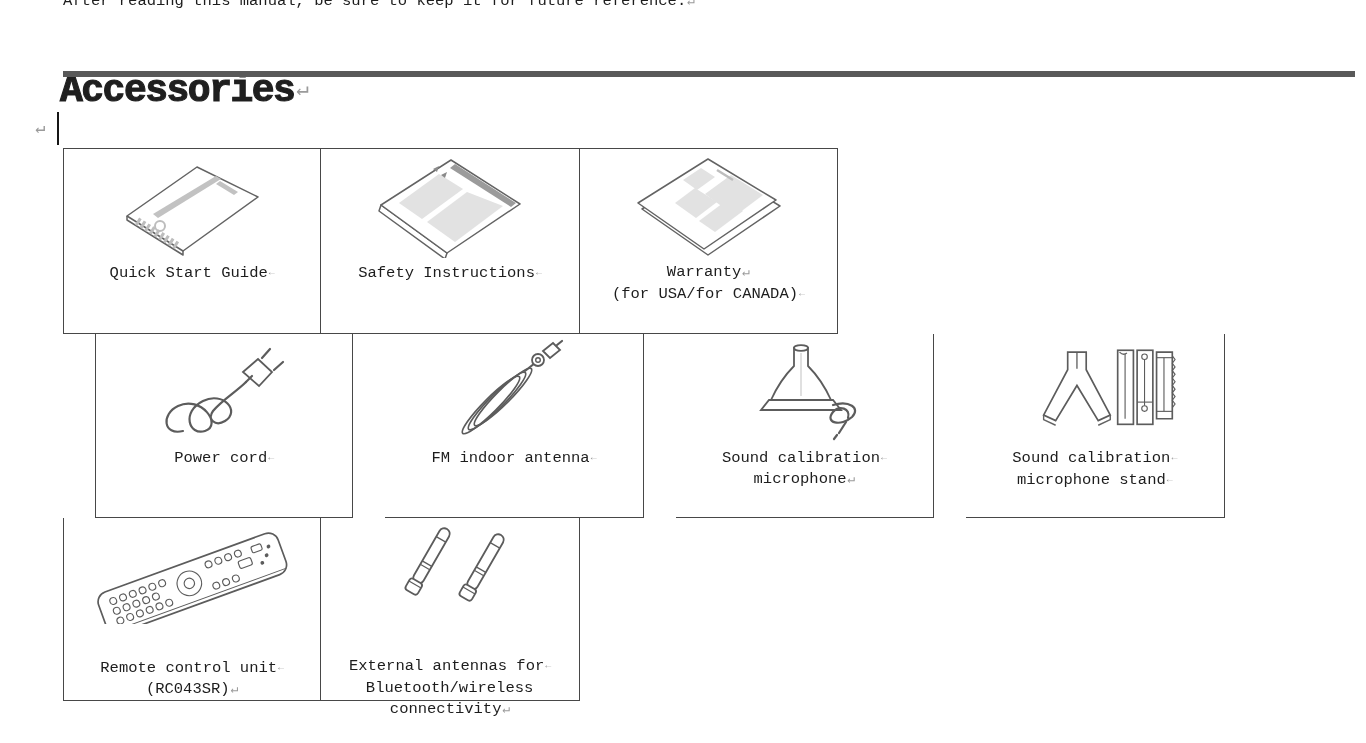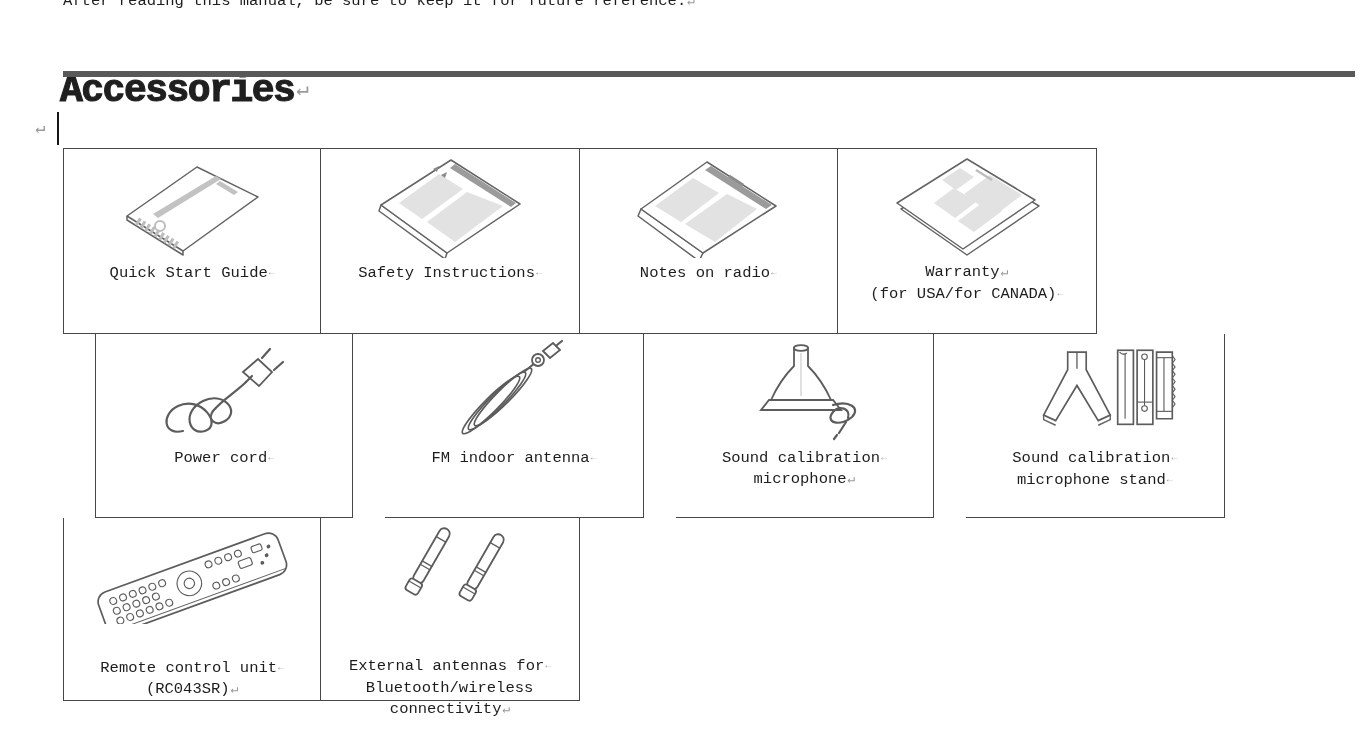--- a/index.html
+++ b/index.html
@@ -96,35 +96,20 @@
             <polygon class="pb2" points="52,68 92,38 128,52 80,88"></polygon>
             <polygon points="58,15 64,12 62,18" fill="#8a8a8a"></polygon>
             <polygon points="66,21 72,18 70,24" fill="#8a8a8a"></polygon>
           </svg>
         </div>
         <div class="label">
           <span class="ln"><span>Safety Instructions</span><span class="mk-br">←</span></span>
         </div>
       </div>
 
-      <div class="cell">
-        <div class="icon-box">
-          <svg width="150" height="104" viewBox="0 0 150 104">
-            <polygon class="s" points="8,55 5,62 66,107 70,99"></polygon>
-            <polygon class="s" points="74,8 143,52 70,99 8,55"></polygon>
-            <polygon class="d" points="78,12 139,51 133,55 72,16"></polygon>
-            <polygon class="pb2" points="22,52 60,24 86,39 48,68"></polygon>
-            <polygon class="pb2" points="52,70 94,40 124,55 82,88"></polygon>
-            <line x1="96" y1="22" x2="110" y2="31" stroke="#8a8a8a" stroke-width="3"></line>
-          </svg>
-        </div>
-        <div class="label">
-          <span class="ln"><span>Notes on radio</span><span class="mk-br">←</span></span>
-        </div>
-      </div>
 
       <div class="cell">
         <div class="icon-box">
           <svg width="150" height="104" viewBox="0 0 150 104">
             <polygon class="s" points="79,11 147,52 75,101 9,55"></polygon>
             <polygon class="s" points="75,5 143,46 71,95 5,49"></polygon>
             <polygon class="pb2" points="50,26 68,14 82,23 64,36"></polygon>
             <polygon class="pb2" points="72,40 98,21 130,41 102,62"></polygon>
             <polygon class="pb2" points="42,49 62,34 84,48 63,64"></polygon>
             <polygon class="pb2" points="66,67 94,46 110,57 82,78"></polygon>

